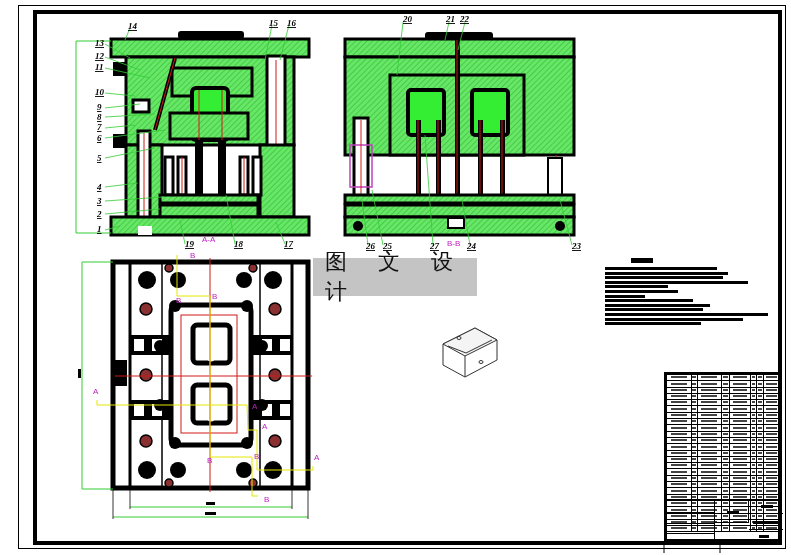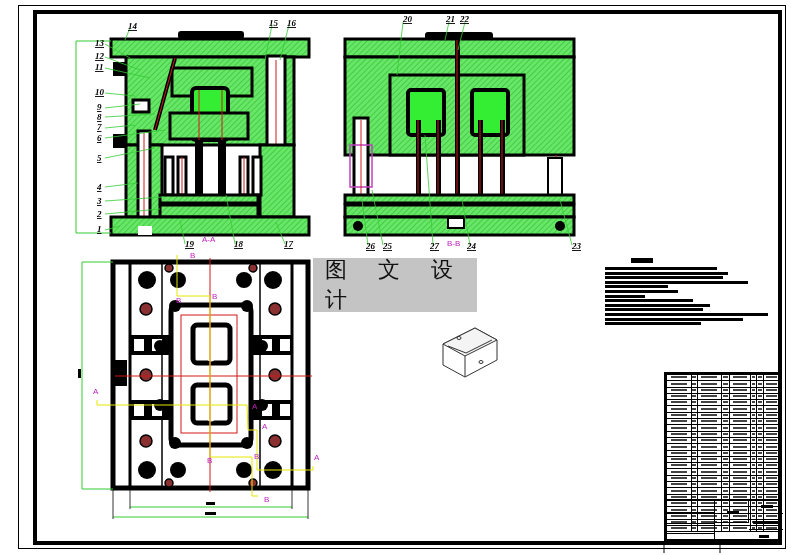--- a/index.html
+++ b/index.html
@@ -3,21 +3,21 @@
 <meta charset="utf-8">
 <style>
   html,body{margin:0;padding:0;background:#fff;}
   body{width:791px;height:555px;position:relative;overflow:hidden;font-family:"Liberation Sans",sans-serif;}
   .abs{position:absolute;}
   #outer{left:18px;top:5px;width:768px;height:544px;border:1px solid #000;box-sizing:border-box;}
   #inner{left:33px;top:10px;width:749px;height:535px;border:4px solid #000;box-sizing:border-box;}
   svg{position:absolute;left:0;top:0;}
   .lbl{font-family:"Liberation Serif",serif;font-style:italic;font-weight:bold;font-size:9px;fill:#000;text-decoration:underline;}
   .sec{font-family:"Liberation Sans",sans-serif;font-size:8px;fill:#c020c0;}
-  #watermark{left:313px;top:258px;width:164px;height:54px;background:#c4c4c4;display:flex;align-items:center;justify-content:center;}
+  #watermark{left:313px;top:258px;width:164px;height:38px;background:#c4c4c4;display:flex;align-items:center;justify-content:center;}
   #watermark span{font-family:"DejaVu Serif",serif;font-size:22px;letter-spacing:12px;color:#111;padding-left:12px;}
   #notes{left:605px;top:258px;width:170px;}
   .note-title{height:5px;width:22px;background:#000;margin:0 0 4px 26px;}
   .note-line{height:3px;background:#000;margin-bottom:1.6px;}
   #bom{left:664px;top:372px;width:116px;height:170px;border:3px solid #000;border-right:none;box-sizing:border-box;font-size:3px;}
   .bom-row{height:5.3px;border-bottom:1px solid #000;display:flex;}
   .bom-row div{border-right:1px solid #000;position:relative;}
   .bom-row div:after{content:"";position:absolute;left:15%;top:1.3px;width:70%;height:2px;background:#444;}
   .tb{position:absolute;border:1px solid #000;box-sizing:border-box;}
 </style>

